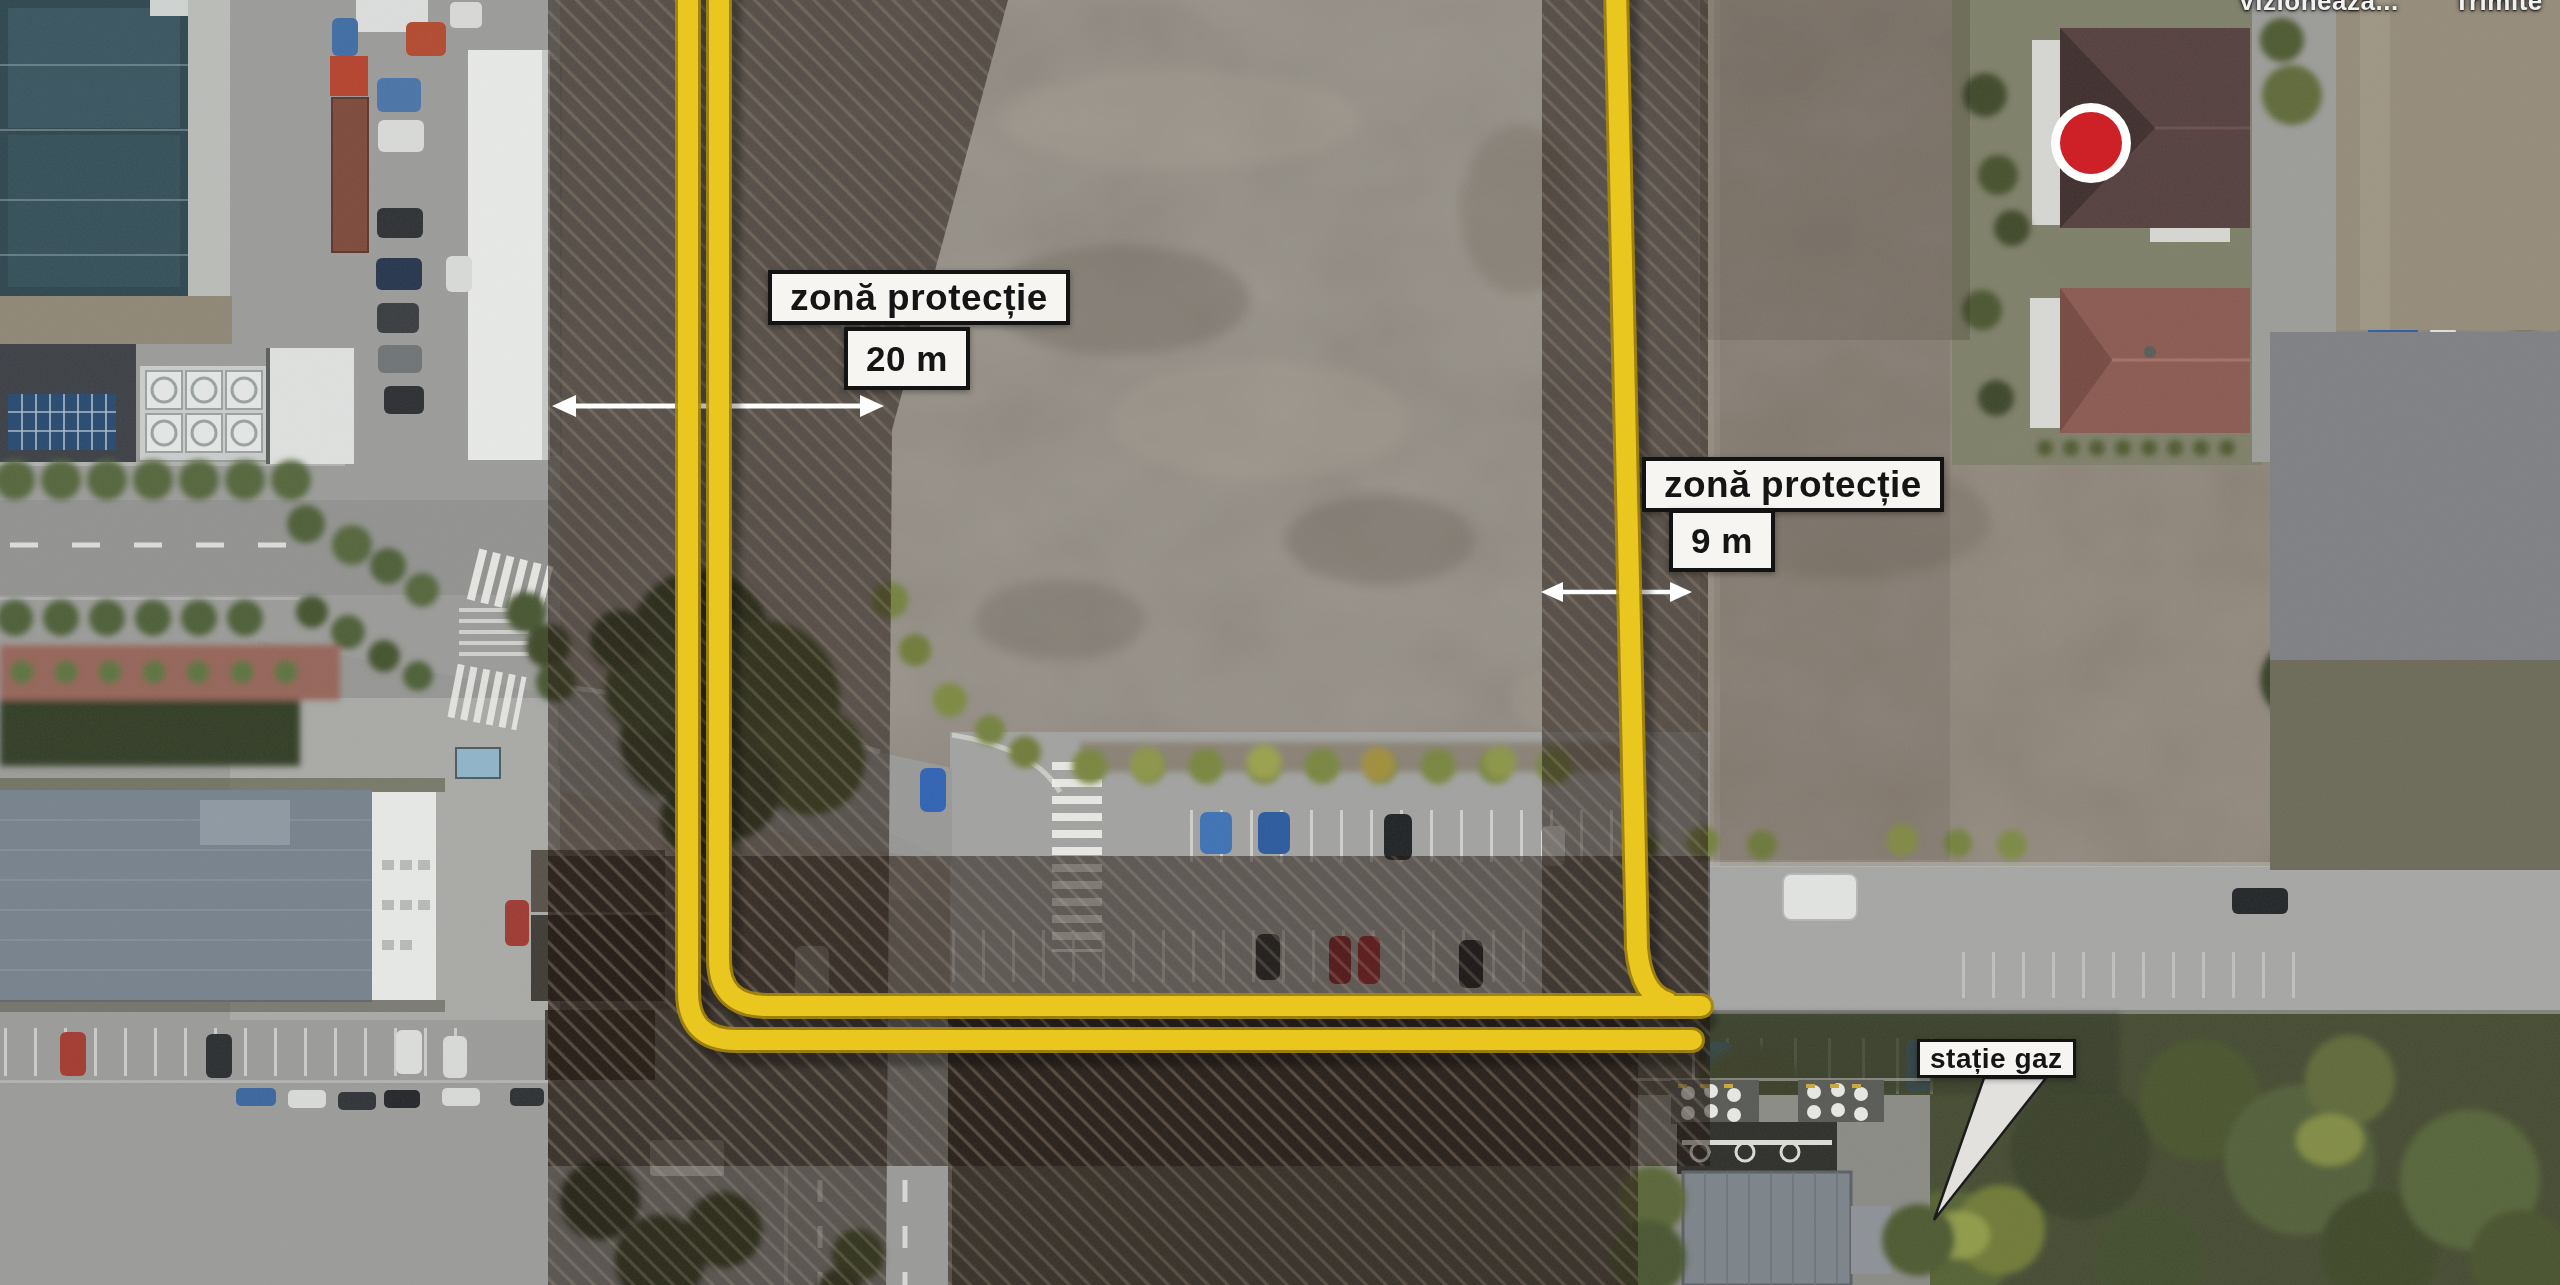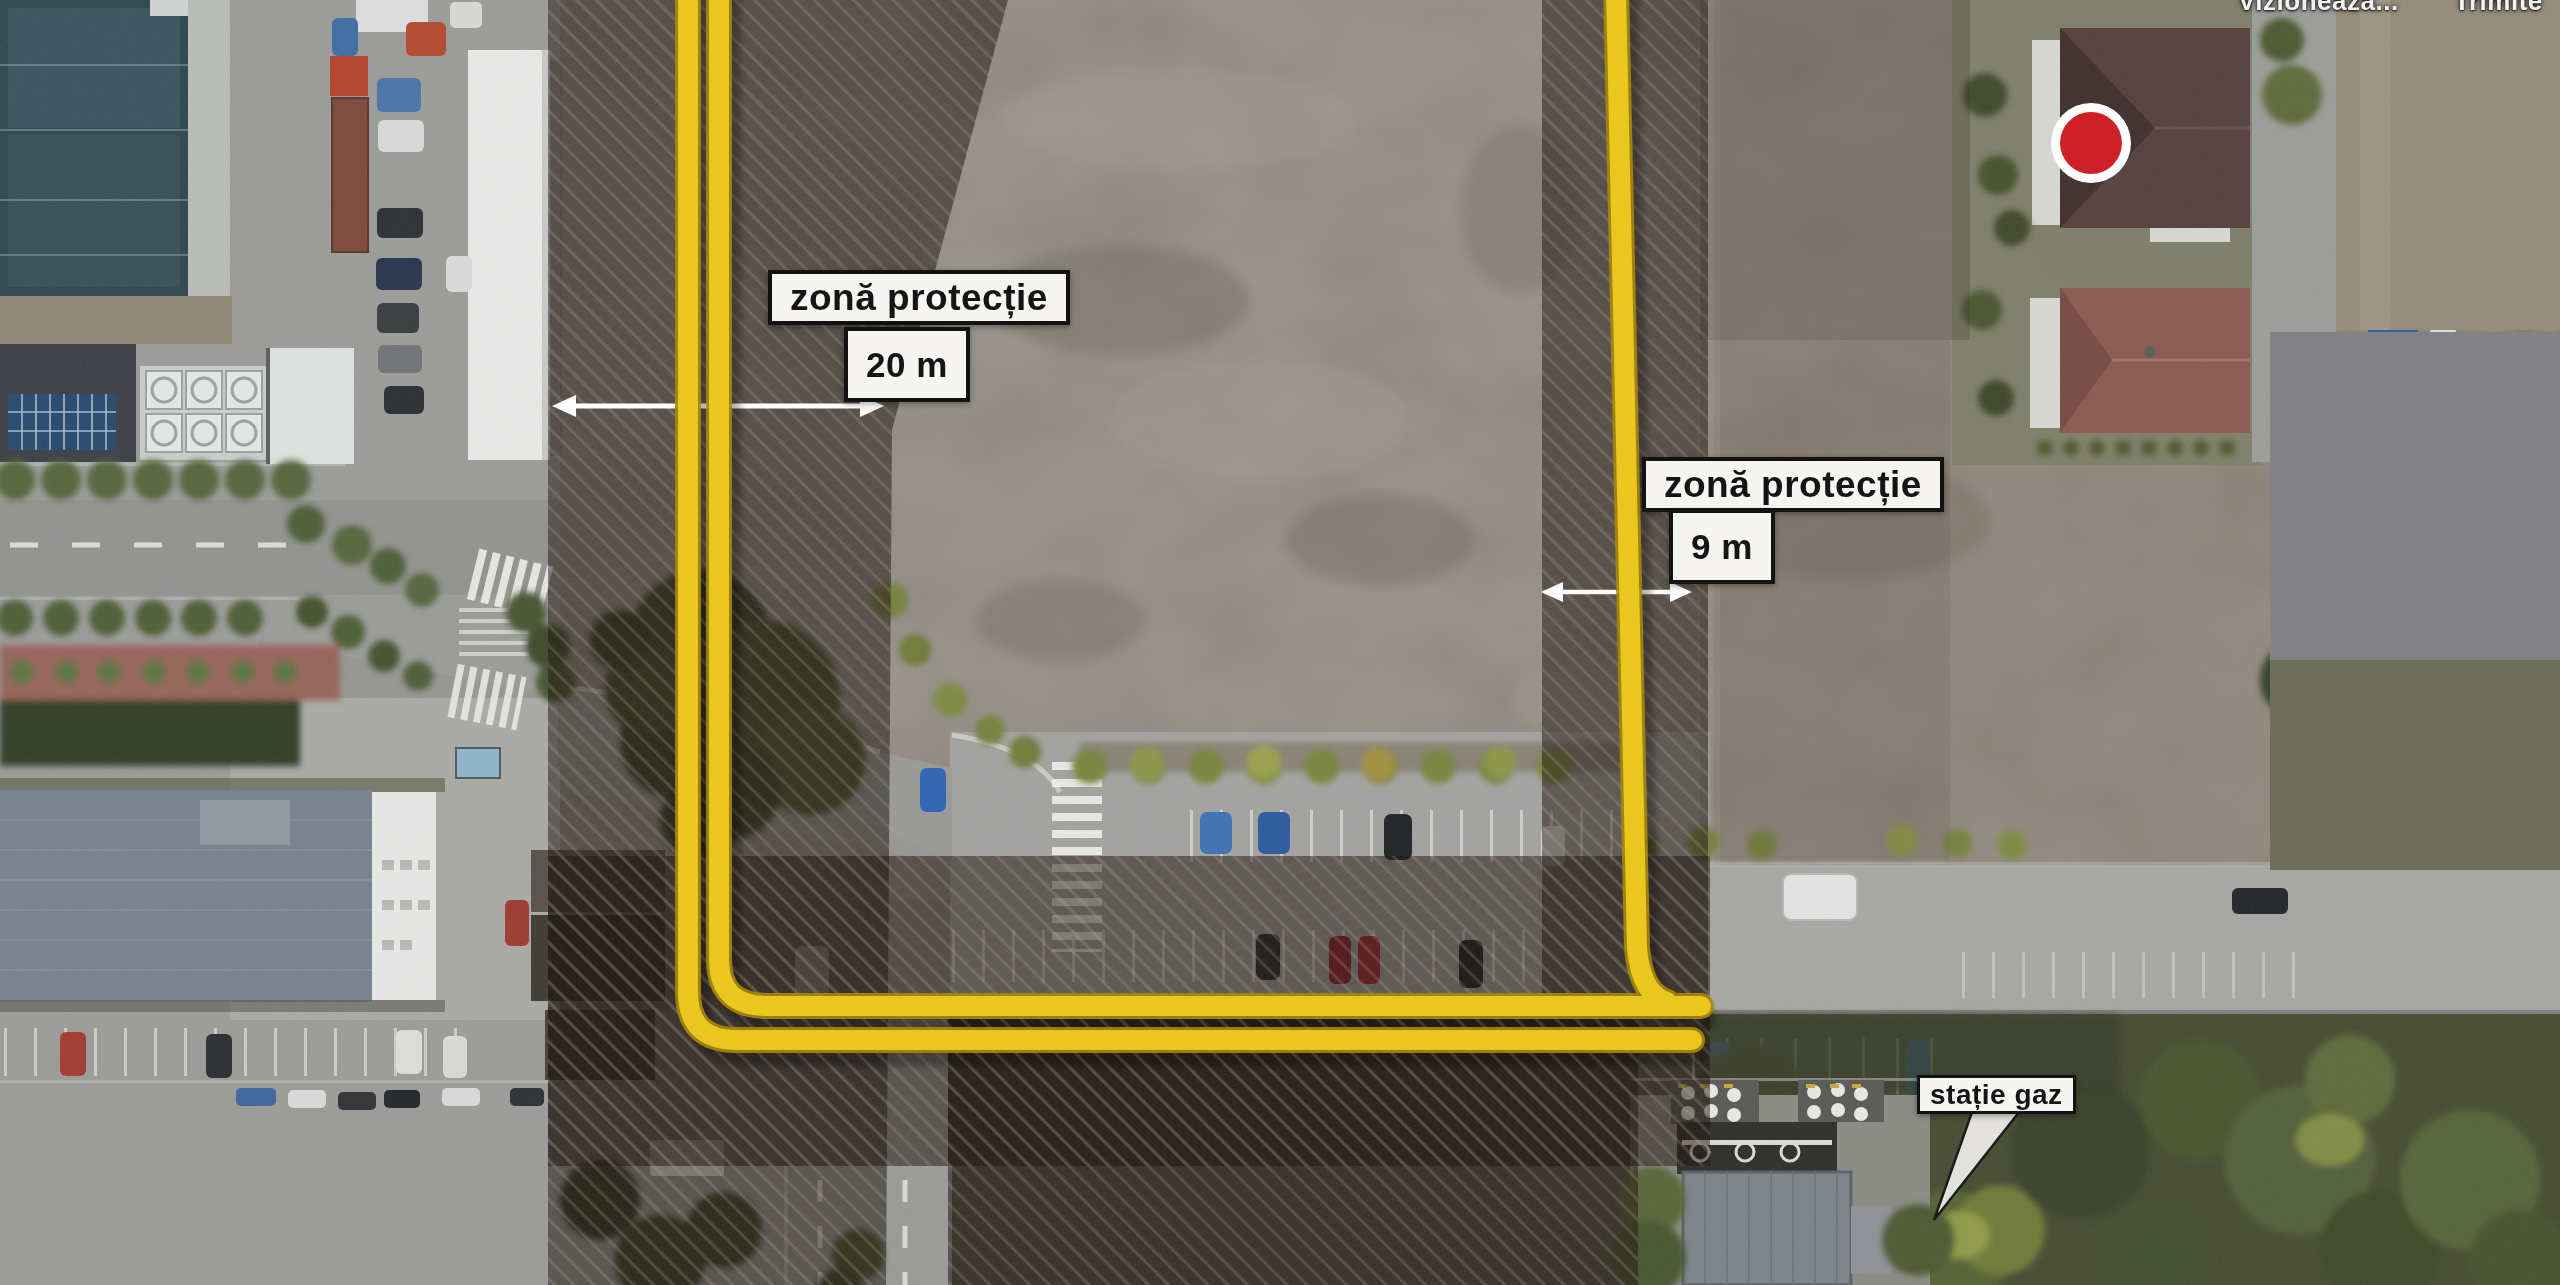--- a/index.html
+++ b/index.html
@@ -11,21 +11,21 @@
   .callout{
     position:absolute;
     background:var(--label_bg,#f6f5f2);
     border:4px solid var(--label_border,#131313);
     color:var(--label_text,#151515);
     font-weight:700;line-height:1.12;white-space:nowrap;
     padding:3px 18px;font-size:37px;letter-spacing:.5px;
     box-shadow:0 2px 6px rgba(0,0,0,.35);
     z-index:4;
   }
-  .callout.value{font-size:35px;padding:14px 18px;z-index:5;}
+  .callout.value{font-size:35px;padding:8px 18px;z-index:5;}
   .callout.srm{font-size:42px;padding:4px 14px;letter-spacing:0;}
   .callout.sub{font-size:28px;padding:1px 10px;border-width:3px;z-index:5;}
   .video-link{
     position:absolute;top:-14px;color:#f2f2f2;font-size:26px;font-weight:700;
     text-shadow:0 0 5px rgba(0,0,0,.9),0 1px 2px rgba(0,0,0,.8);
     z-index:6;letter-spacing:.5px;cursor:pointer;
   }
   .logo{
     position:absolute;left:2048px;top:100px;display:flex;align-items:center;gap:16px;
     z-index:6;
@@ -493,21 +493,21 @@
 
   <polygon points="1984,1078 2046,1078 1934,1220" fill="#e2e1dd" stroke="#1c1c1c" stroke-width="2.5"></polygon>
 </svg>
 
 <div class="callout" style="left:768px;top:270px;">zonă protecție</div>
 <div class="callout value" style="left:844px;top:327px;">20 m</div>
 
 <div class="callout" style="left:1642px;top:457px;">zonă protecție</div>
 <div class="callout value" style="left:1669px;top:509px;">9 m</div>
 
-<div class="callout sub" style="left:1917px;top:1039px;margin-top:36px;">stație gaz</div>
+<div class="callout sub" style="left:1917px;top:1039px;">stație gaz</div>
 
 <div class="logo">
   <svg width="86" height="86" viewBox="0 0 86 86">
     <circle cx="43" cy="43" r="40" fill="#ffffff"></circle>
     <circle cx="43" cy="43" r="31" fill="#ce2127"></circle>
   </svg>
 </div>
 
 <div class="video-link" style="left:2238px;">Vizionează...</div>
 <div class="video-link" style="left:2454px;">Trimite</div>

